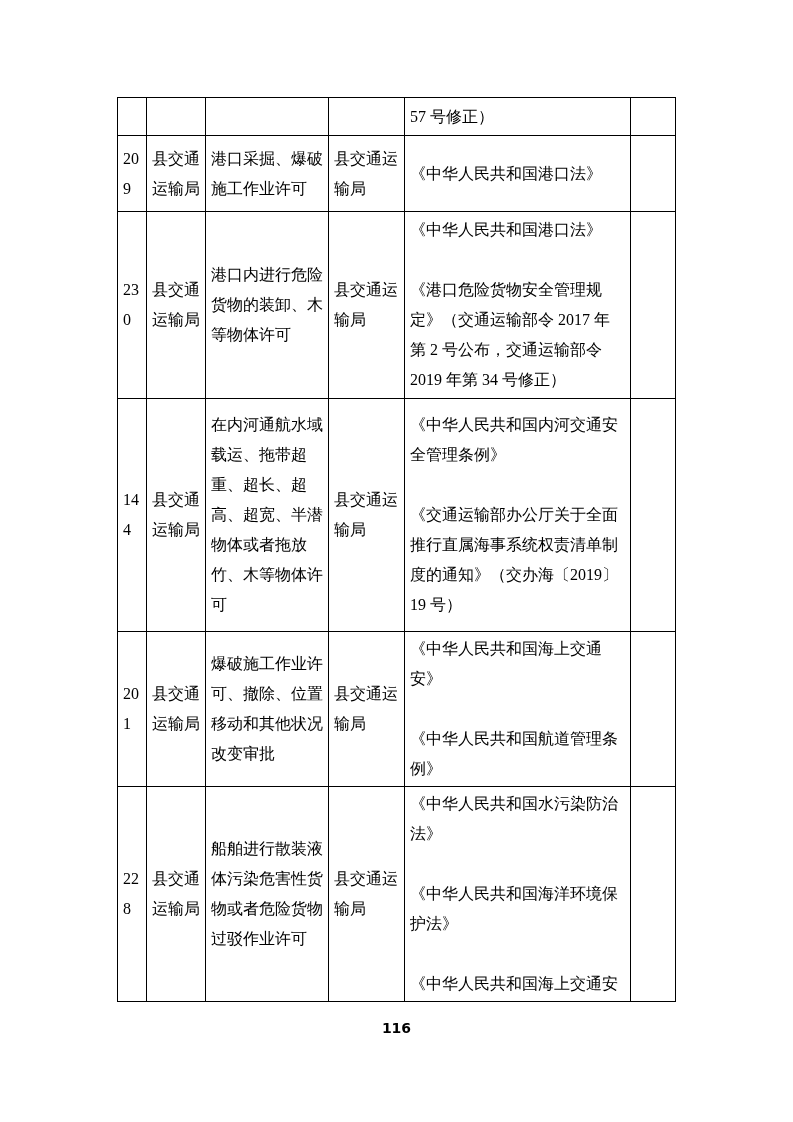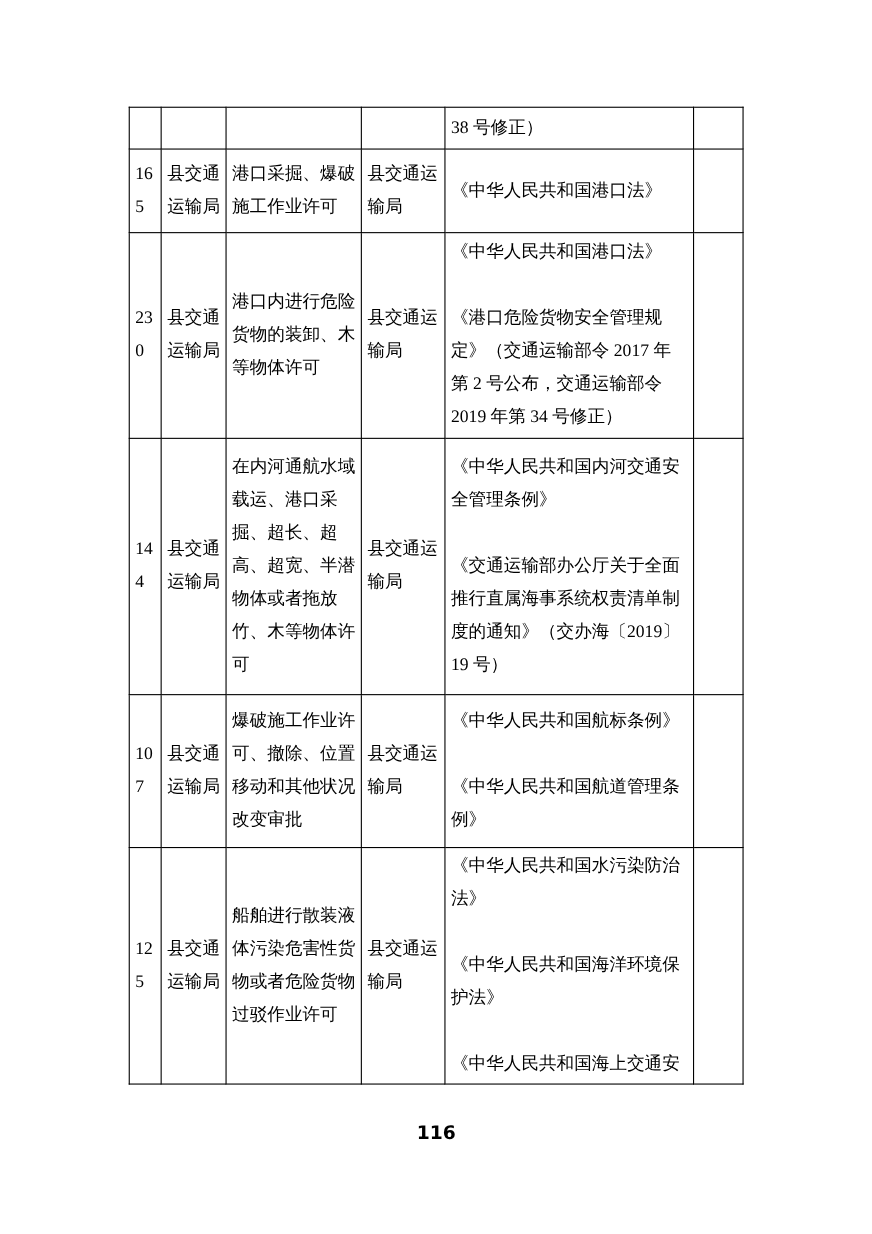--- a/index.html
+++ b/index.html
@@ -48,21 +48,21 @@
   tr.r4 { height: 139px; }
   tr.r5 { height: 211px; }
 
   .footer {
     position: absolute;
     left: 0;
     top: 1020px;
     width: 100%;
     text-align: center;
     font-family: "DejaVu Sans", "Liberation Sans", sans-serif;
-    font-size: 17px;
+    font-size: 14px;
     font-weight: bold;
     color: #000000;
   }
 </style>
 </head>
 <body>
 
 <div class="page">
 
   <table class="doc-table">
@@ -73,63 +73,63 @@
       <col style="width:76px">
       <col style="width:226px">
       <col style="width:45px">
     </colgroup>
     <tbody>
       <tr class="r0">
         <td class="c-no"></td>
         <td class="c-dept"></td>
         <td class="c-item"></td>
         <td class="c-impl"></td>
-        <td class="c-basis">38 号修正）</td>
+        <td class="c-basis">57 号修正）</td>
         <td class="c-note"></td>
       </tr>
       <tr class="r1">
-        <td class="c-no">165</td>
+        <td class="c-no">209</td>
         <td class="c-dept">县交通运输局</td>
         <td class="c-item">港口采掘、爆破施工作业许可</td>
         <td class="c-impl">县交通运输局</td>
         <td class="c-basis">《中华人民共和国港口法》</td>
         <td class="c-note"></td>
       </tr>
       <tr class="r2">
         <td class="c-no">230</td>
         <td class="c-dept">县交通运输局</td>
         <td class="c-item">港口内进行危险货物的装卸、木等物体许可</td>
         <td class="c-impl">县交通运输局</td>
         <td class="c-basis">《中华人民共和国港口法》
 
 《港口危险货物安全管理规定》（交通运输部令 2017 年第 2 号公布，交通运输部令 2019 年第 34 号修正）</td>
         <td class="c-note"></td>
       </tr>
       <tr class="r3">
         <td class="c-no">144</td>
         <td class="c-dept">县交通运输局</td>
-        <td class="c-item">在内河通航水域载运、港口采掘、超长、超高、超宽、半潜物体或者拖放竹、木等物体许可</td>
+        <td class="c-item">在内河通航水域载运、拖带超重、超长、超高、超宽、半潜物体或者拖放竹、木等物体许可</td>
         <td class="c-impl">县交通运输局</td>
         <td class="c-basis">《中华人民共和国内河交通安全管理条例》
 
 《交通运输部办公厅关于全面推行直属海事系统权责清单制度的通知》（交办海〔2019〕19 号）</td>
         <td class="c-note"></td>
       </tr>
       <tr class="r4">
-        <td class="c-no">107</td>
+        <td class="c-no">201</td>
         <td class="c-dept">县交通运输局</td>
         <td class="c-item">爆破施工作业许可、撤除、位置移动和其他状况改变审批</td>
         <td class="c-impl">县交通运输局</td>
-        <td class="c-basis">《中华人民共和国航标条例》
+        <td class="c-basis">《中华人民共和国海上交通安》
 
 《中华人民共和国航道管理条例》</td>
         <td class="c-note"></td>
       </tr>
       <tr class="r5">
-        <td class="c-no">125</td>
+        <td class="c-no">228</td>
         <td class="c-dept">县交通运输局</td>
         <td class="c-item">船舶进行散装液体污染危害性货物或者危险货物过驳作业许可</td>
         <td class="c-impl">县交通运输局</td>
         <td class="c-basis">《中华人民共和国水污染防治法》
 
 《中华人民共和国海洋环境保护法》
 
 《中华人民共和国海上交通安</td>
         <td class="c-note"></td>
       </tr>

